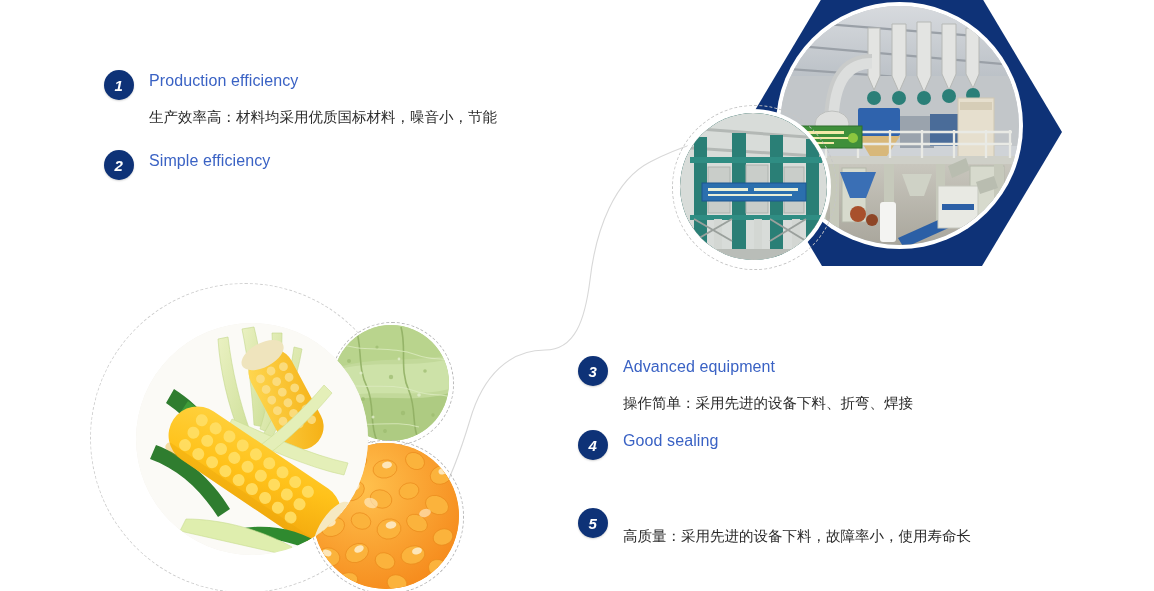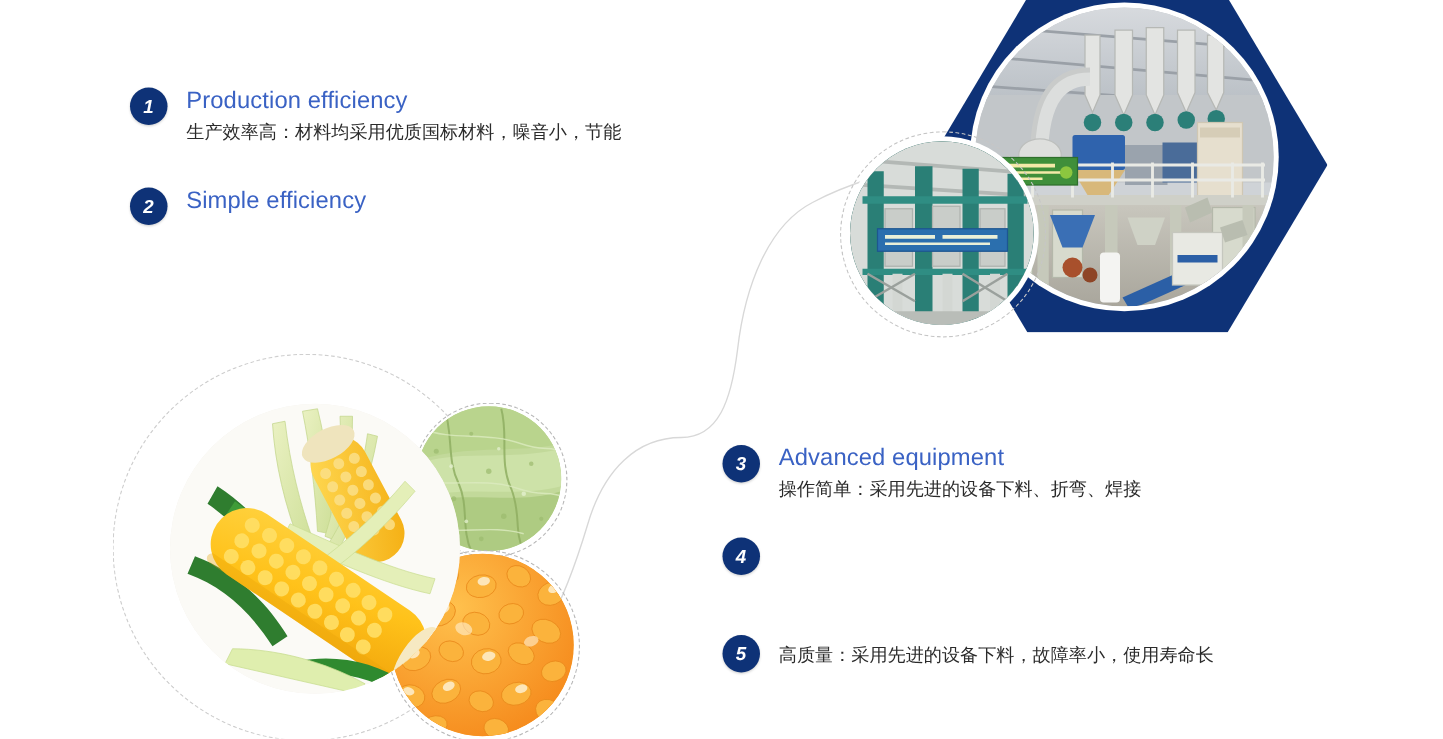--- a/index.html
+++ b/index.html
@@ -50,30 +50,30 @@
     box-shadow: 0 1px 2px rgba(0,0,0,0.18);
     line-height: 1;
     letter-spacing: 0.5px;
   }
   .feature-text {
     margin-left: 15px;
     padding-top: 1px;
   }
   .feature-title {
     color: #3a62c4;
-    font-size: 19px;
+    font-size: 16px;
     line-height: 19px;
     letter-spacing: 0.1px;
     white-space: nowrap;
   }
   .feature-desc {
     color: #2b2b2b;
     font-size: 14.5px;
     line-height: 21px;
-    margin-top: 6px;
+    margin-top: 17px;
     white-space: nowrap;
     font-family: "DejaVu Sans", "Liberation Sans", sans-serif;
   }
 
   
   .hex-group {
     position: absolute;
     left: 742px;
     top: -2px;
     width: 320px;
@@ -618,20 +618,21 @@
     <div class="badge">3</div>
     <div class="feature-text">
       <div class="feature-title">Advanced equipment</div>
       <div class="feature-desc">操作简单：采用先进的设备下料、折弯、焊接</div>
     </div>
   </div>
 
   <div class="feature-item" style="left:578px; top:430px;">
     <div class="badge">4</div>
     <div class="feature-text">
+      <div class="feature-title">Good sealing</div>
     </div>
   </div>
 
   <div class="feature-item" style="left:578px; top:508px;">
     <div class="badge">5</div>
     <div class="feature-text">
       <div class="feature-desc">高质量：采用先进的设备下料，故障率小，使用寿命长</div>
     </div>
   </div>
 

